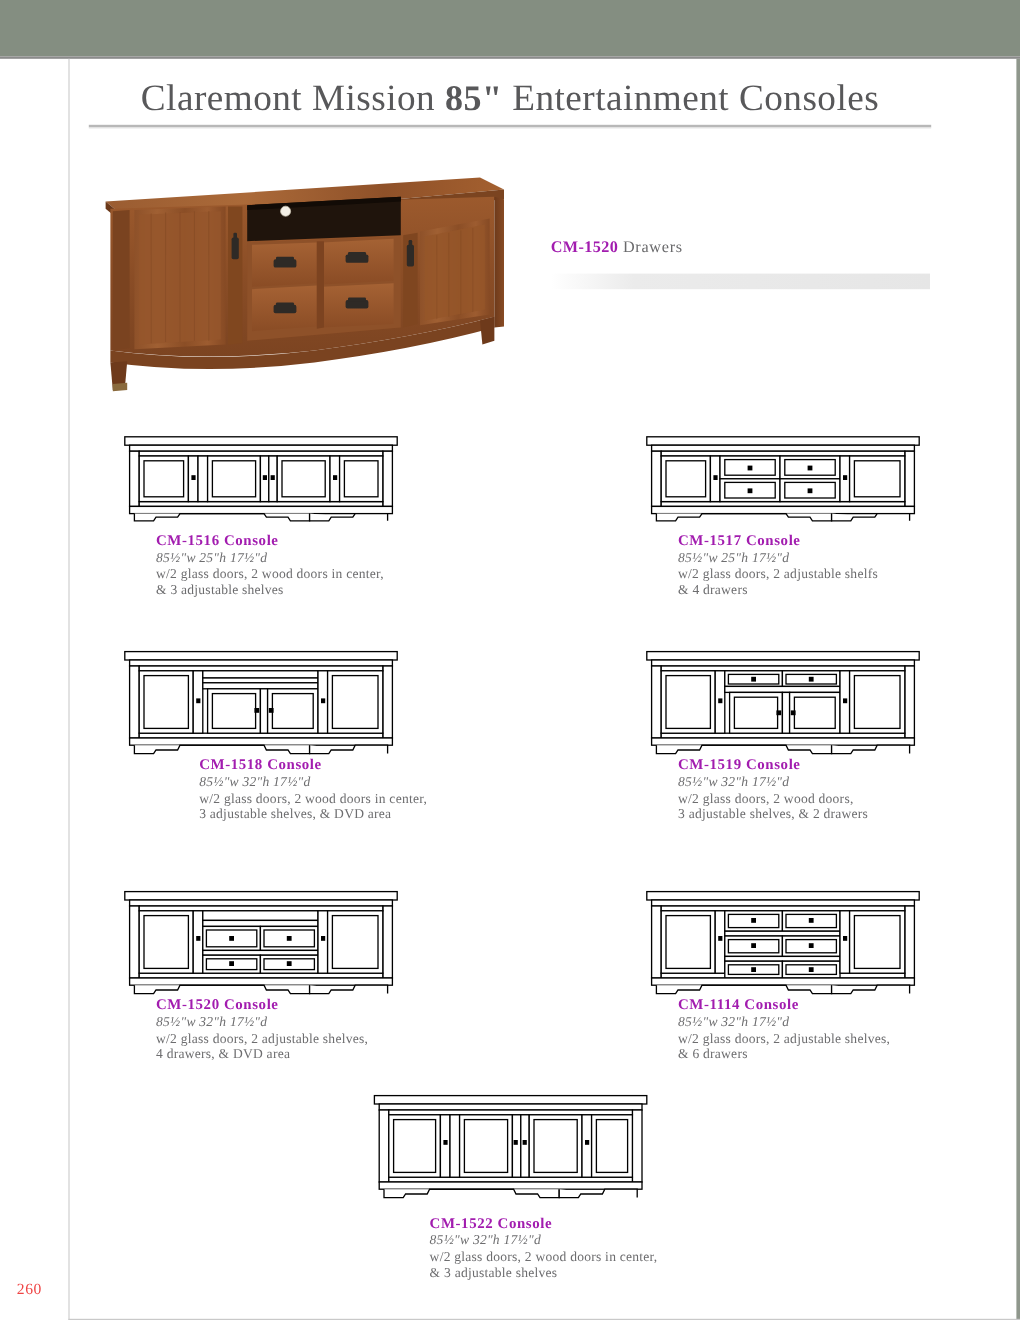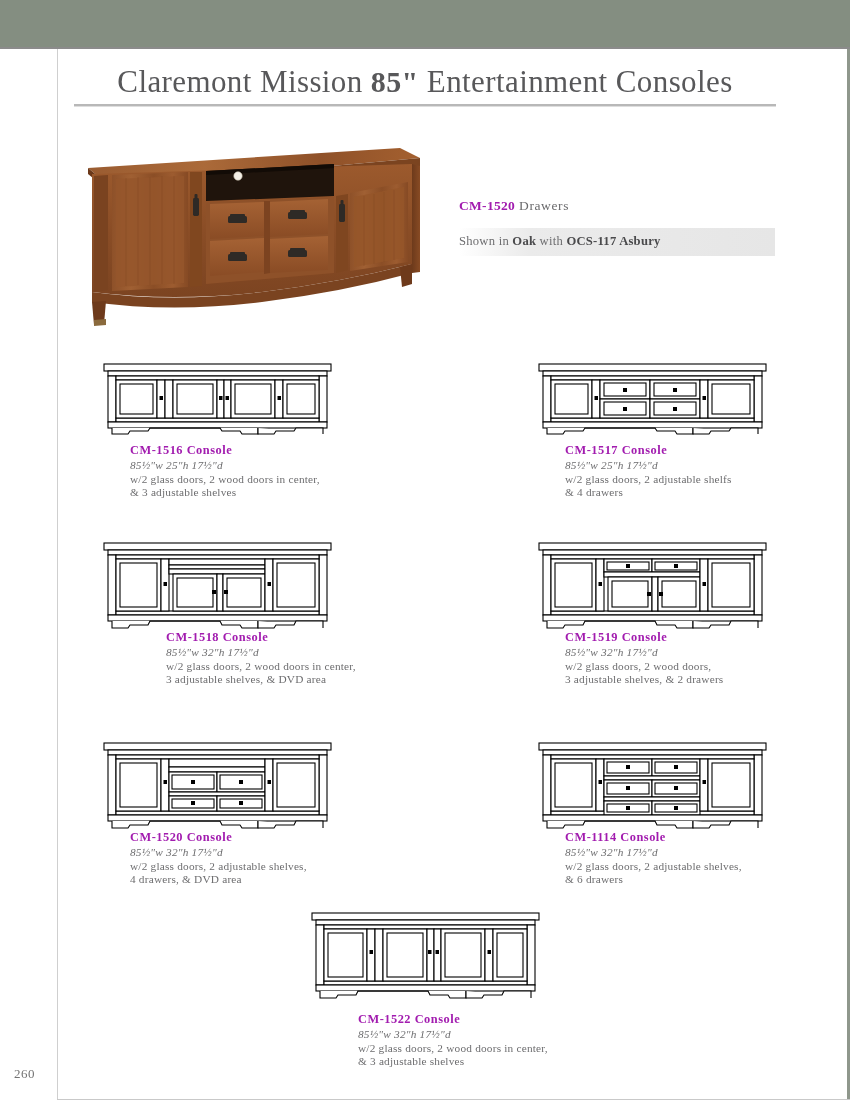--- a/index.html
+++ b/index.html
@@ -157,21 +157,21 @@
     letter-spacing: 0.2px;
     white-space: nowrap;
   }
   .caption .dims { font-style: italic; }
 
   
   .page-number {
     position: absolute;
     left: 14px; bottom: 18px;
     font-size: 13px;
-    color: #737373;
+    color: #ef4444;
     letter-spacing: 0.5px;
   }
 </style>
 </head>
 <body>
 
 <div class="page">
 
   <div class="header-band"></div>
   <div class="header-band-rule"></div>
@@ -289,23 +289,20 @@
 
       <polygon points="330,22 338,24 338,130 330,131" fill="url(#sideG)"></polygon>
     </svg>
   </div>
 
   <div class="hero-caption">
     <div class="hero-model-line">
       <b>CM-1520</b><span> Drawers</span>
     </div>
     <div class="hero-shownin">
-      <p>
-        <span>Shown in </span><b>Oak</b><span> with </span><b>OCS-117 Asbury</b>
-      </p>
     </div>
   </div>
 
   <div class="product" style="left:100px; top:358px; width:245px; height:130px;">
     <div class="drawing">
       <svg width="235" height="78" viewBox="0 0 235 78">
         <g stroke="#000" stroke-width="1.1" fill="#fff">
           <rect x="4" y="6" width="227" height="7"></rect>
           <rect x="8" y="13" width="219" height="5"></rect>
           <rect x="8" y="18" width="8" height="46"></rect>

